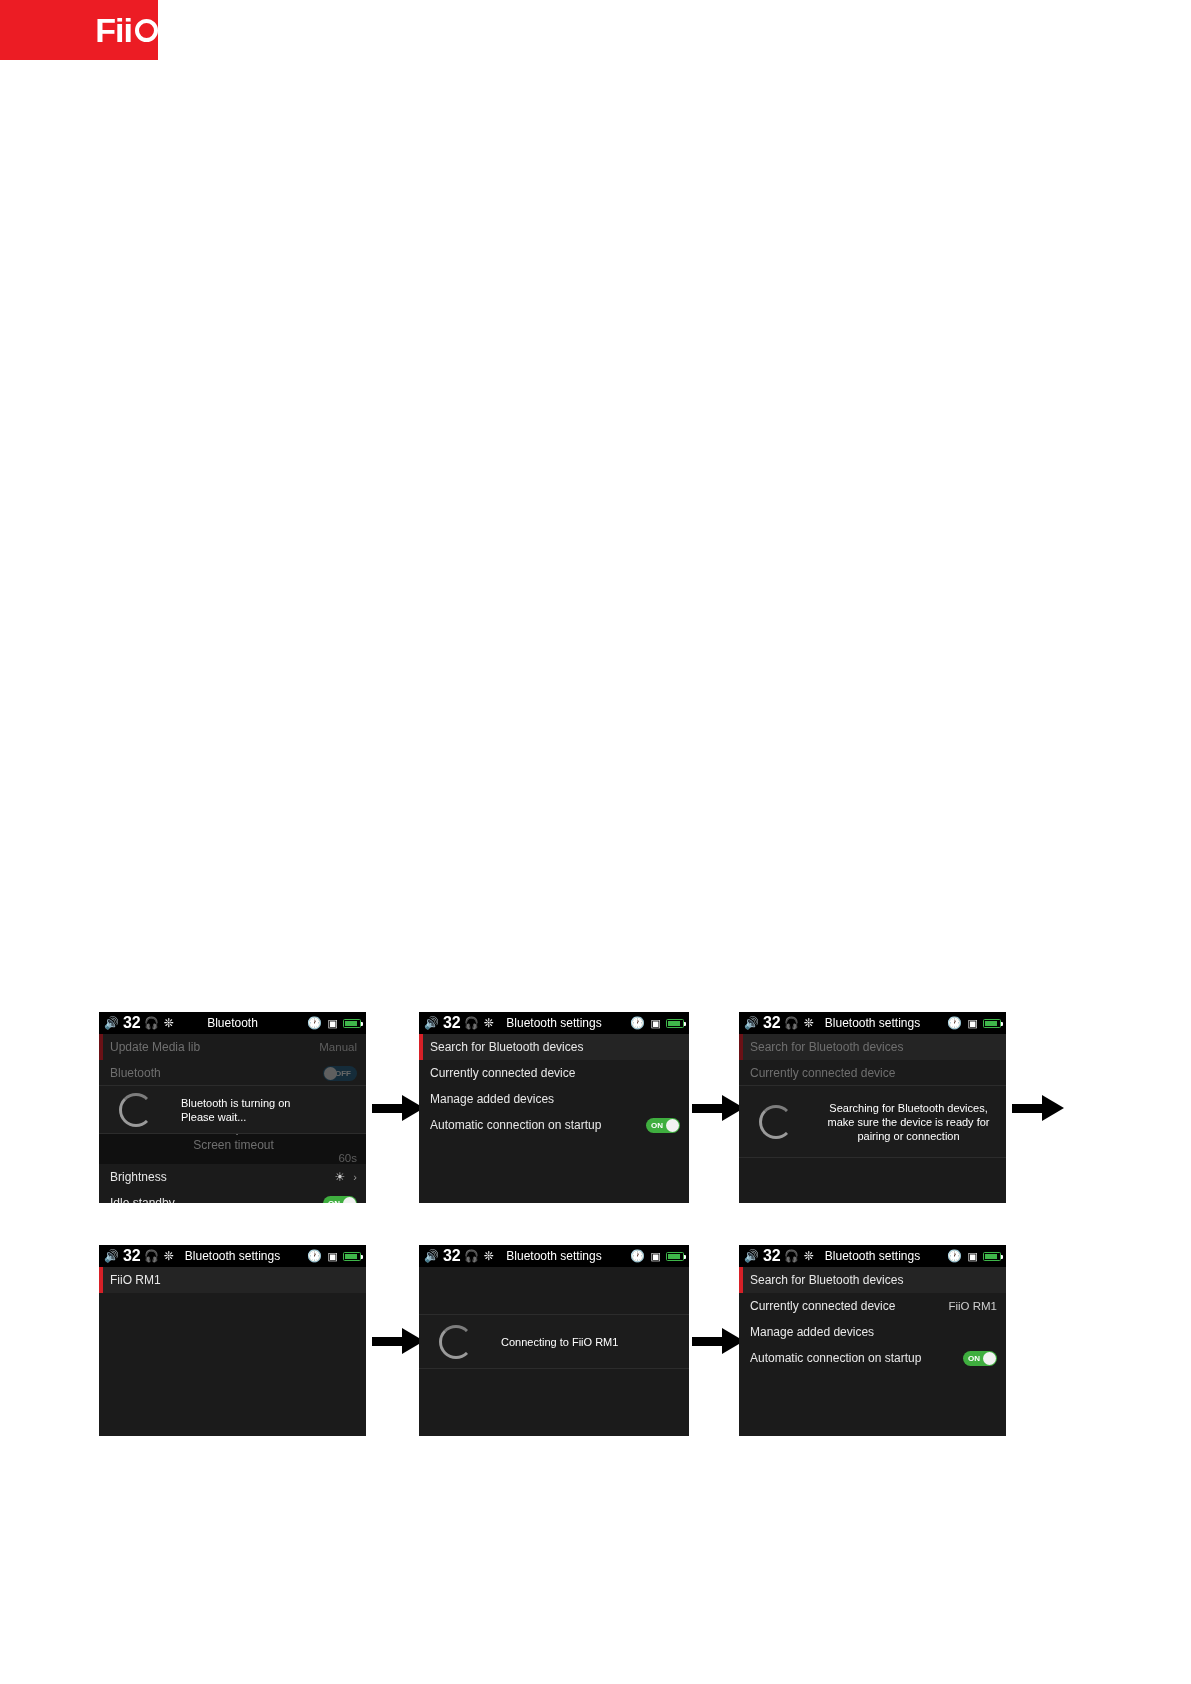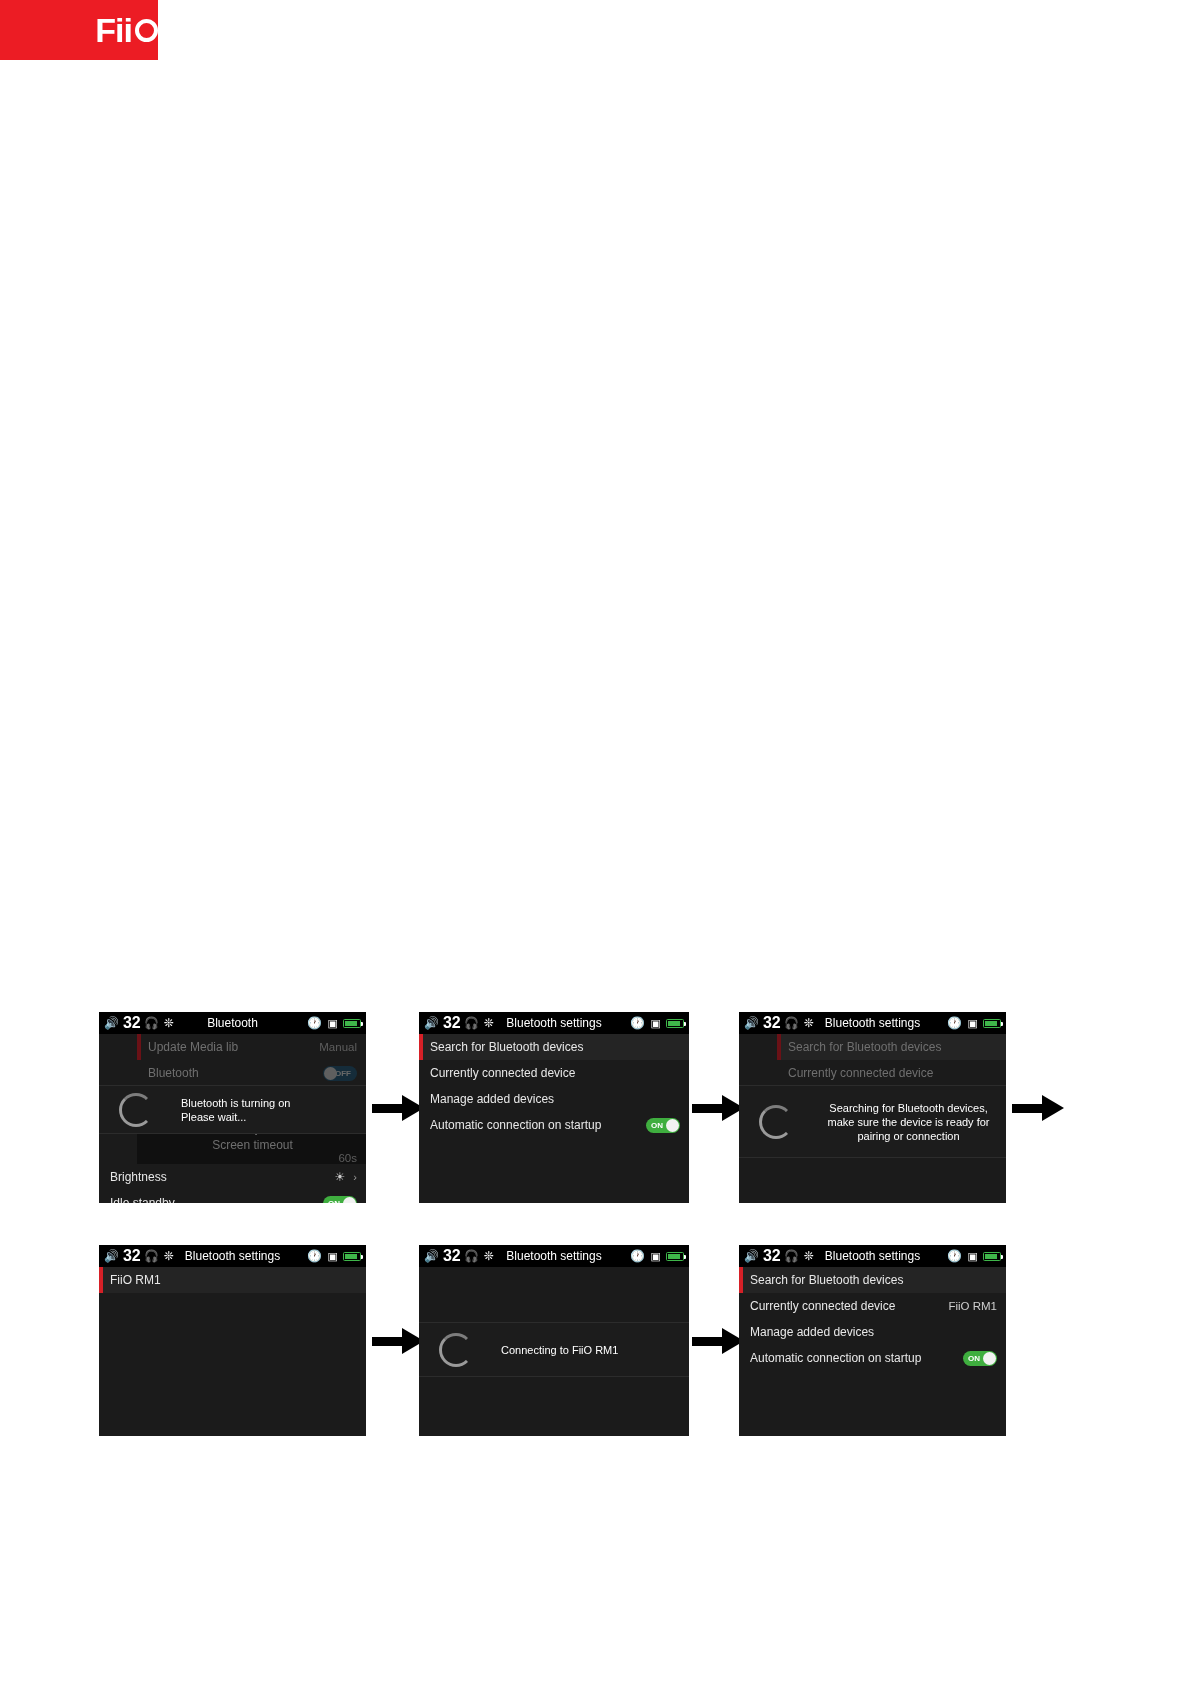--- a/index.html
+++ b/index.html
@@ -88,21 +88,21 @@
   .batt.green{border-color:#3fb64a;}
   .batt.green i{background:#3fb64a;}
 
   
   .list{position:relative;}
   .row-item{
     height:26px;display:flex;align-items:center;
     padding:0 9px 0 11px;box-sizing:border-box;
     font-size:12px;color:#e8e8e8;position:relative;
   }
-  .row-item.dim{color:#6f6f6f;margin-left:38px;}
+  .row-item.dim{color:#6f6f6f;}
   .row-item .val{margin-left:auto;font-size:11.5px;color:#cfcfcf;}
   .row-item.dim .val{color:#5e5e5e;}
   .row-item.sel:before{
     content:"";position:absolute;left:0;top:0;bottom:0;width:4px;
     background:#d62027;
   }
   .row-item.sel.dim:before{background:#6a1116;}
   .row-item.alt{background:#242424;}
   .row-item.dark{background:#101010;flex-direction:column;}
 
@@ -360,21 +360,21 @@
         </span>
         <span class="sb-title">Bluetooth settings</span>
         <span class="sb-right">
           <span class="ico ico-clock">🕐</span>
           <span class="ico ico-card">▣</span>
           <span class="batt green">
               <i></i>
             </span>
         </span>
       </div>
-      <div class="modal" style="top:77px;height:55px;">
+      <div class="modal" style="top:69px;height:55px;">
         <div class="spinner"></div>
         <div class="modal-text">Connecting to FiiO RM1</div>
       </div>
     </div>
 
     <div class="arrow a5">
       <div class="shaft"></div>
         <div class="head"></div>
     </div>
 

